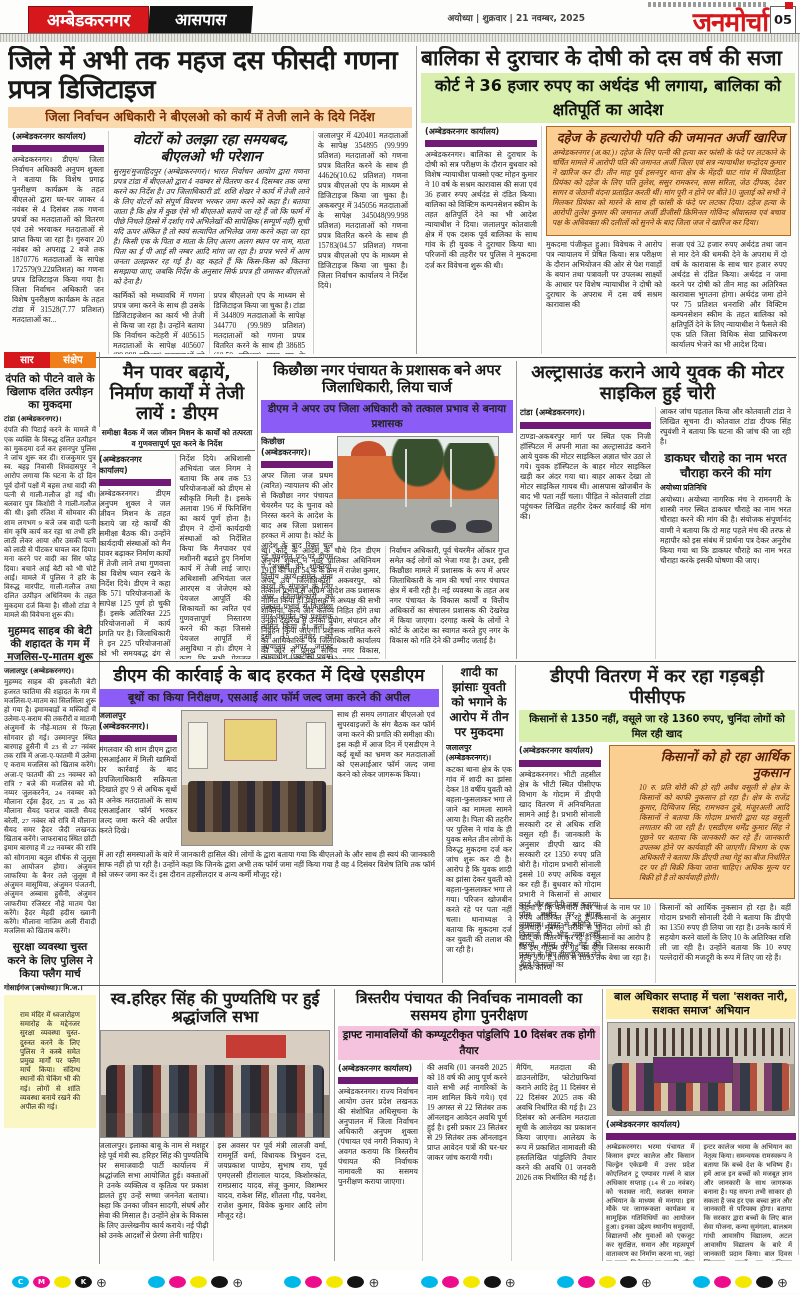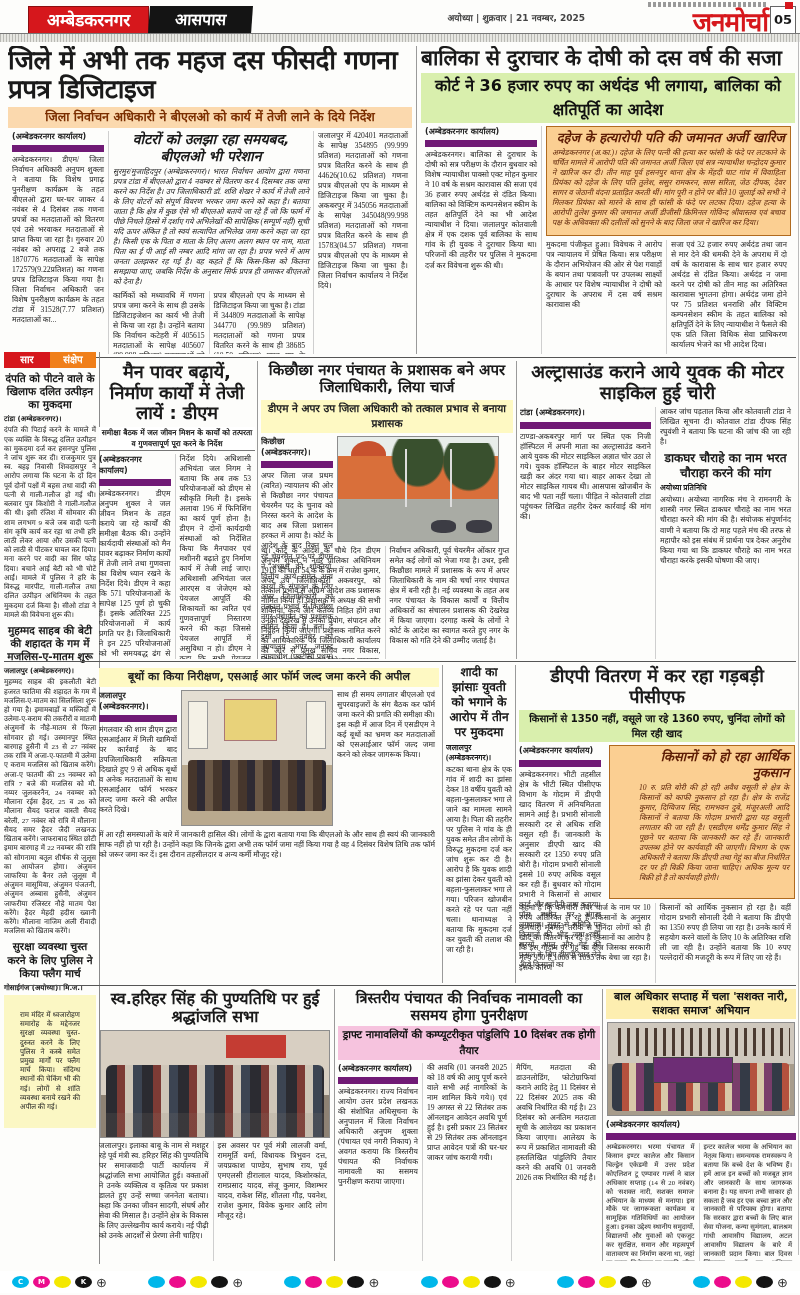--- a/index.html
+++ b/index.html
@@ -23,21 +23,21 @@
   .hatchbar{position:absolute;top:33px;left:0;width:800px;height:8px;
       background:repeating-linear-gradient(90deg,#b9b9b4 0 1px,#e7e7e2 1px 3px);border-top:1px solid #777;}
   
   .story{position:absolute;overflow:hidden;}
   .hl1{font:700 26px/1.12 "DejaVu Sans",sans-serif;letter-spacing:-0.5px;margin:0;}
   .hl2{font:700 21px/1.15 "DejaVu Sans",sans-serif;letter-spacing:-0.3px;margin:0;}
   .hlband{font:700 18px/1.15 "DejaVu Sans",sans-serif;margin:1px;}
   .hlsmall{font:700 12px/1.25 "DejaVu Sans",sans-serif;margin:0;text-align:center;}
   .subbar{font:700 12.5px/1.5 "DejaVu Sans",sans-serif;text-align:center;margin:3px 0;padding:1px 4px;}
   .peach{background:#fbd9ae;color:#7b2e00;}
-  .orangebar{background:#fef9c3;color:#222;}
+  .orangebar{background:#8b5cf6;color:#222;}
   .greenbar{background:#d9efad;color:#111;}
   .pinkbar{background:#f6c3de;color:#111;}
   .yellowbar{background:#fdeeb0;color:#111;}
   .byline{font:700 8px/1.4 "DejaVu Sans",sans-serif;color:#222;border-bottom:7px solid #701a75;
           padding-bottom:3px;margin-bottom:3px;}
   .bodytext{font:400 7.6px/1.32 "Liberation Serif",serif;text-align:justify;margin:0 0 4px 0;}
   .ital{font-style:italic;}
   .cols{display:flex;}
   .bcol{flex:1;padding:0 4px;}
   .bcol + .bcol{border-left:1px solid #cfcfcf;}
@@ -193,21 +193,21 @@
       </div>
       <div class="bcol">
           <p class="bodytext">निर्देश दिये। अधिशासी अभियंता जल निगम ने बताया कि अब तक 53 परियोजनाओं को डीएम से स्वीकृति मिली है। इसके अलावा 196 में फिनिशिंग का कार्य पूर्ण होना है। डीएम ने दोनों कार्यदायी संस्थाओं को निर्देशित किया कि मैनपावर एवं मशीनरी बढ़ाते हुए निर्माण कार्य में तेजी लाई जाए। अधिशासी अभियंता जल आरएस व जेजेएम को पेयजल आपूर्ति की शिकायतों का त्वरित एवं गुणवत्तापूर्ण निस्तारण करने की कहा जिससे पेयजल आपूर्ति में असुविधा न हो। डीएम ने कहा कि सभी पेयजल संबंधित शिकायतों का निस्तारण प्राथमिकता के आधार पर तथा अन्य का समय सीमा में करें।</p>
         </div>
     </div>
   </section>
 
   <div class="vrule" style="left:257px;top:361px;height:298px;"></div>
 
   <section class="story" style="left:261px;top:361px;width:252px;height:298px;">
-    <h2 class="hlband" style="font-size:15px;text-align:center;">किछौछा नगर पंचायत के प्रशासक बने अपर जिलाधिकारी, लिया चार्ज</h2>
+    <h2 class="hlband" style="font-size:15px;text-align:center;font-family:Liberation Serif, serif;">किछौछा नगर पंचायत के प्रशासक बने अपर जिलाधिकारी, लिया चार्ज</h2>
     <div class="subbar orangebar" style="font-size:10.5px;">डीएम ने अपर उप जिला अधिकारी को तत्काल प्रभाव से बनाया प्रशासक</div>
     <div class="cols" style="height:110px;">
       <div class="bcol" style="flex:0 0 72px;padding-left:0;">
         <div class="byline">किछौछा (अम्बेडकरनगर)।</div>
         <p class="bodytext">अपर जिला जज प्रथम (त्वरित) न्यायालय की ओर से किछौछा नगर पंचायत चेयरमैन पद के चुनाव को निरस्त करने के आदेश के बाद अब जिला प्रशासन हरकत में आया है। कोर्ट के आदेश के बाद रिक्त चल रहे चेयरमैन पद पर डीएम ने अध्यक्ष की शक्तियों, वित्तीय कार्य समेत अन्य कार्यों के संपादन के लिए अपर जिलाधिकारी को तत्काल प्रभाव से किछौछा नगर पंचायत का प्रशासक नामित किया है। बता दें इसी 15 नवंबर को न्यायालय अपर जनपद न्यायाधीश (एक्टीसी प्रथम) ने चानी चेयरमैन पद के निर्दल प्रत्याशी एहतेशाम उर्फ गुड्डू प्रसाद की ओर से दाखिल चुनाव याचिका पर भाजपा के टिकट पर चेयरमैन बने ओंकार गुप्त के अध्यक्ष पद के चुनाव को रद कर दिया था। चेयरमैन पद का चुनाव निरस्त होने के बाद प्रशासक की तैनाती का इंतजार किया जा रहा</p>
       </div>
       <div class="photo ph-building" style="width:160px;height:104px;">
         <div class="dome"></div>
           <div class="bldg"></div>
         <div class="tree" style="left:30%;top:2%;"></div>
@@ -242,20 +242,21 @@
         <h3 class="hlsmall">डाकघर चौराहे का नाम भरत चौराहा करने की मांग</h3>
         <p class="bodytext" style="font-weight:700;margin:2px 0;">अयोध्या प्रतिनिधि</p>
         <p class="bodytext">अयोध्या। अयोध्या नागरिक मंच ने रामनगरी के शास्त्री नगर स्थित डाकघर चौराहे का नाम भरत चौराहा करने की मांग की है। संयोजक संपूर्णानंद वाणी ने बताया कि दो माह पहले मंच की तरफ से महापौर को इस संबंध में प्रार्थना पत्र देकर अनुरोध किया गया था कि डाकघर चौराहे का नाम भरत चौराहा करके इसकी घोषणा की जाए।</p>
       </div>
     </div>
   </section>
 
   <div class="hrule" style="top:661px;"></div>
 
   <section class="story" style="left:99px;top:665px;width:340px;height:318px;">
+    <h2 class="hlband" style="font-size:17px;text-align:center;">डीएम की कार्रवाई के बाद हरकत में दिखे एसडीएम</h2>
     <div class="subbar orangebar" style="font-size:11px;">बूथों का किया निरीक्षण, एसआई आर फॉर्म जल्द जमा करने की अपील</div>
     <div class="cols" style="height:140px;">
       <div class="bcol" style="flex:0 0 78px;padding-left:0;">
         <div class="byline">जलालपुर (अम्बेडकरनगर)।</div>
         <p class="bodytext">मंगलवार की शाम डीएम द्वारा एसआईआर में मिली खामियों पर कार्रवाई के बाद उपजिलाधिकारी सक्रियता दिखाते हुए 9 से अधिक बूथों व अनेक मतदाताओं के साथ एसआईआर फॉर्म भरकर जल्द जमा करने की अपील करते दिखे।</p>
       </div>
       <div class="photo ph-meeting" style="width:150px;height:134px;">
         <div class="win" style="left:4%;"></div>
           <div class="win" style="right:4%;"></div>
         <div class="banner"></div>

